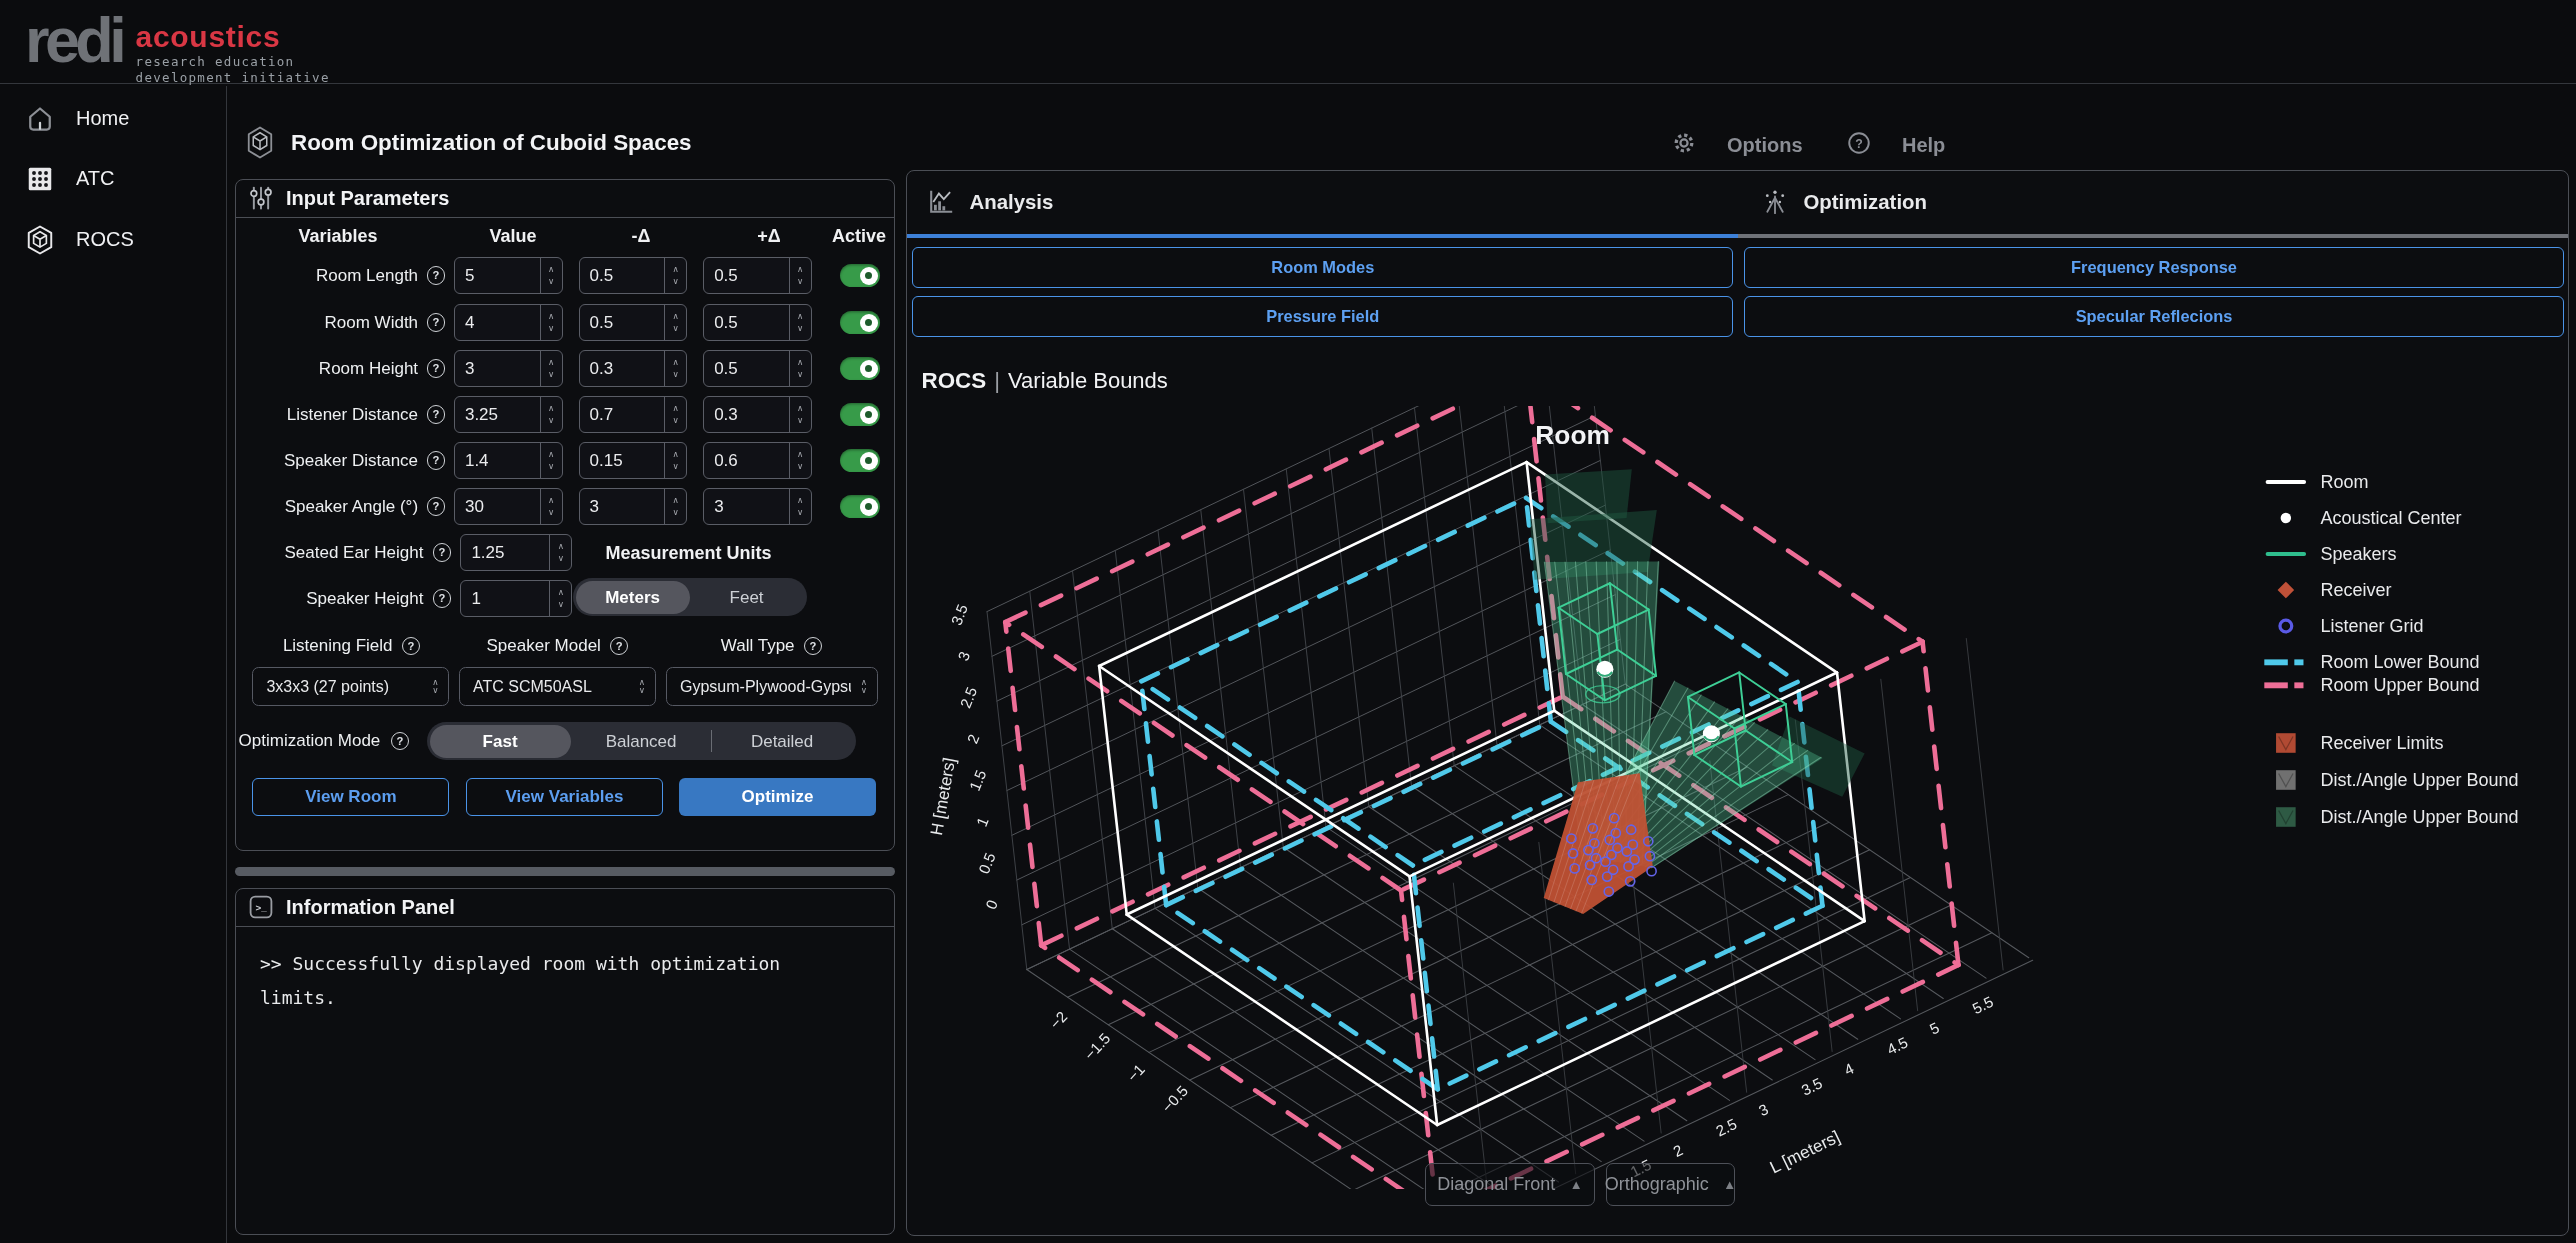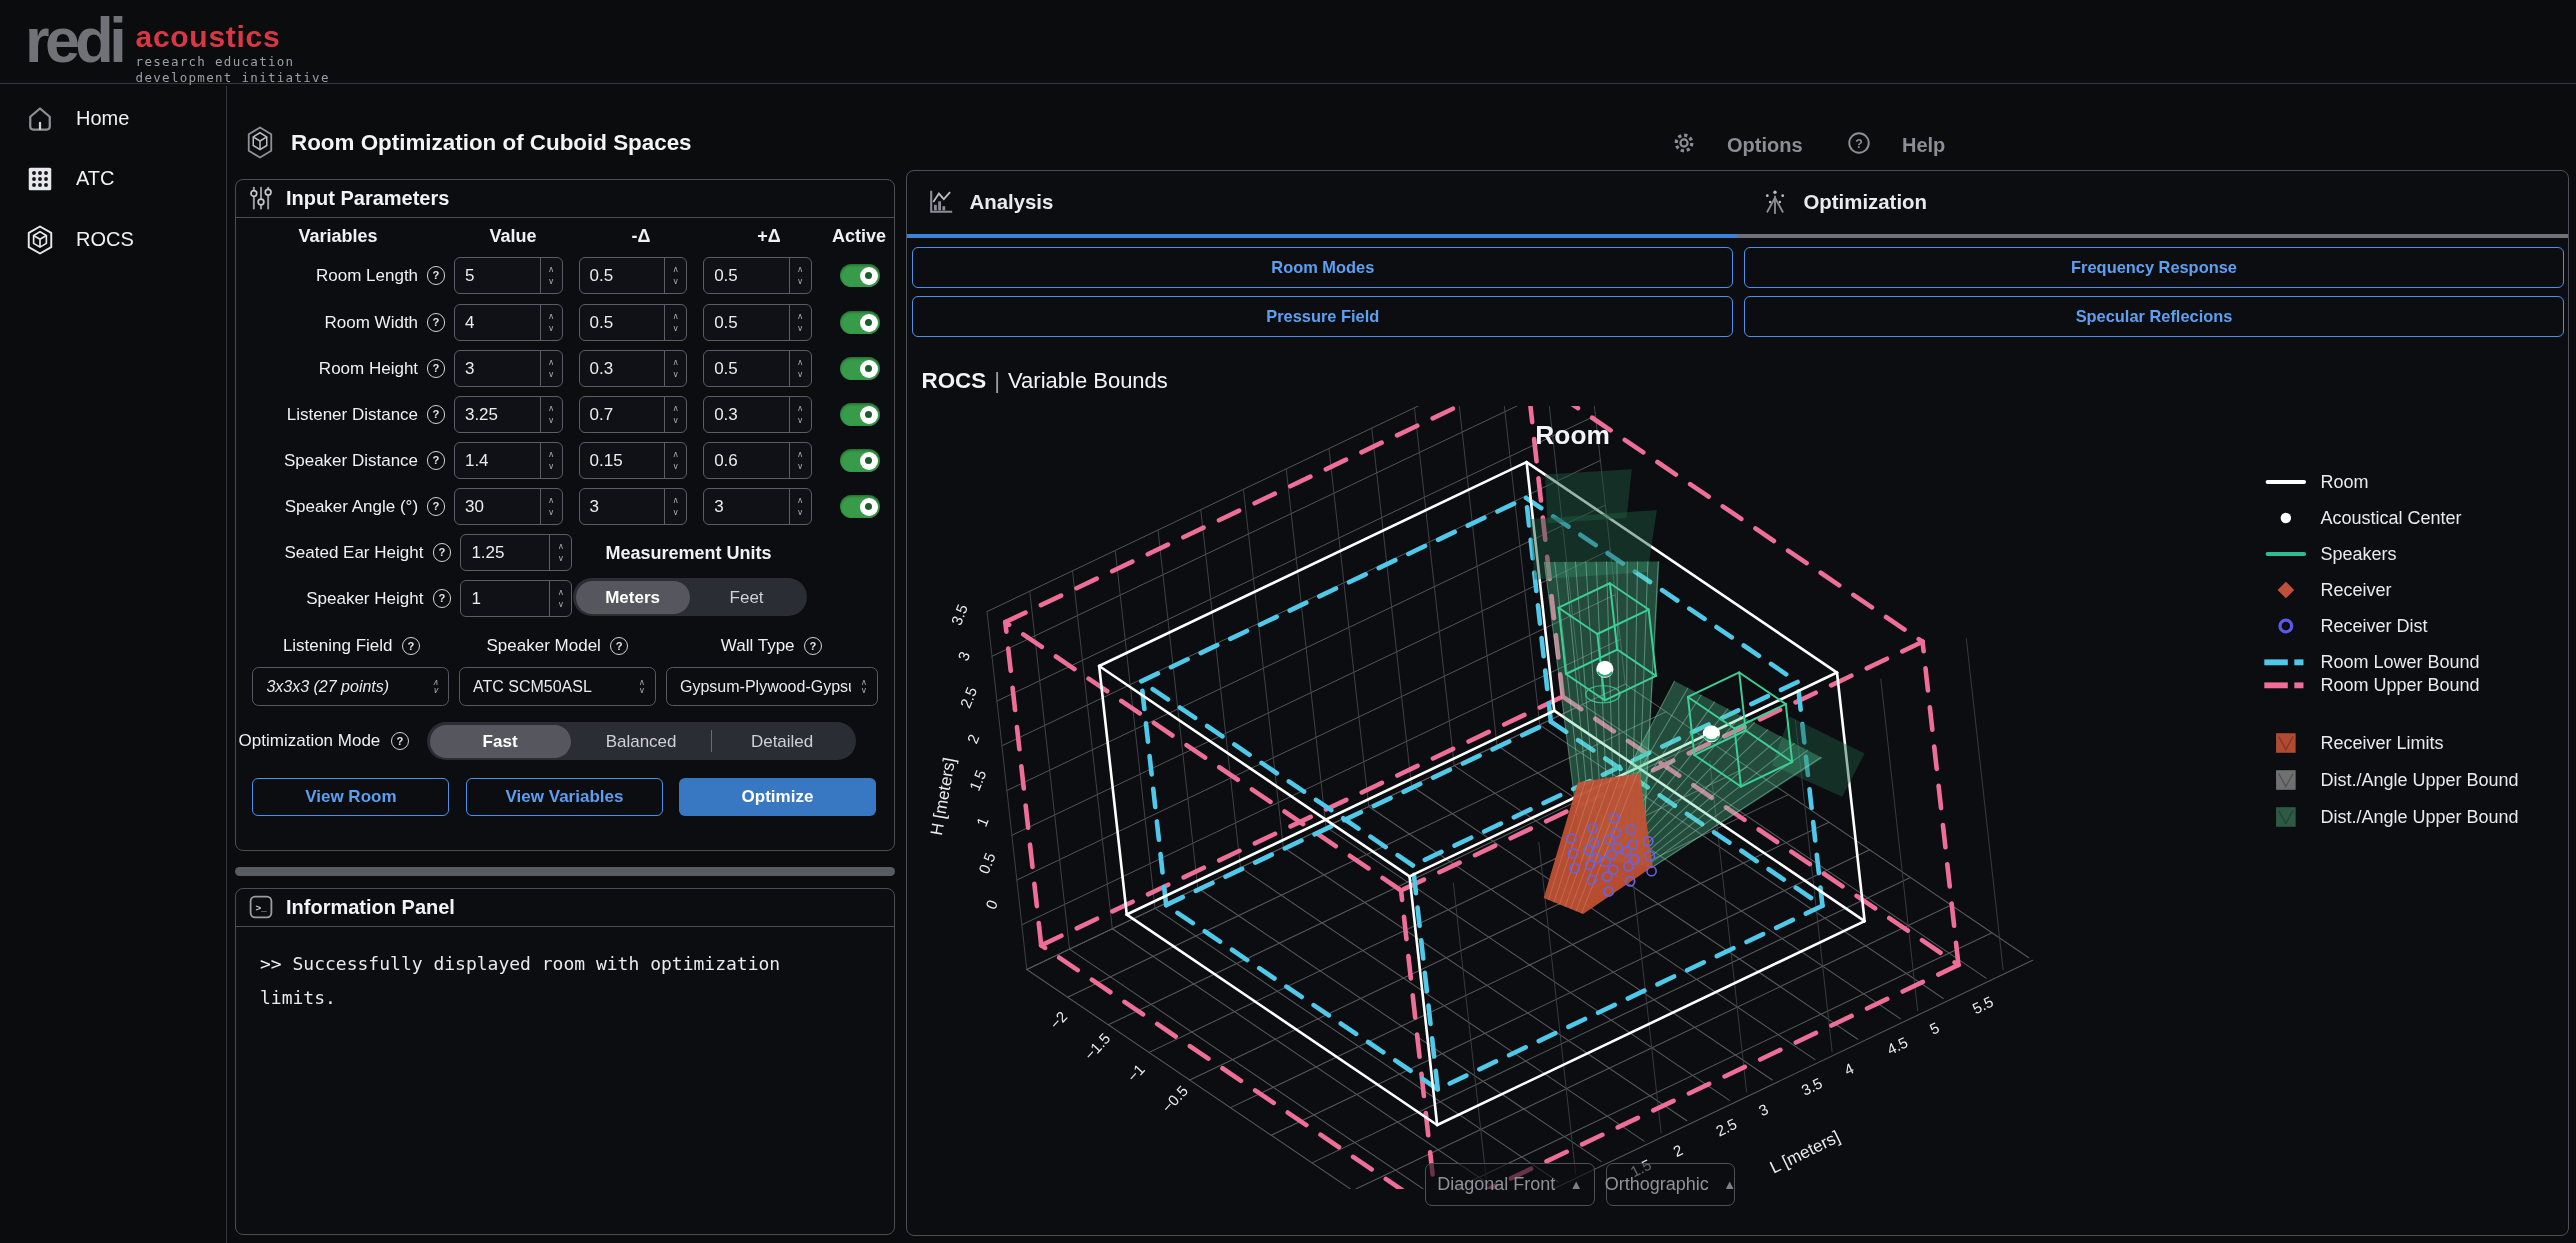--- a/index.html
+++ b/index.html
@@ -387,21 +387,21 @@
       </div>
       <div class="units-title" style="left: 333px; top: 325px; width: 239px;">Measurement Units</div>
       <div class="seg" style="left: 337px; top: 360px; width: 234px;">
         <div class="opt sel" style="width: 114px;">Meters</div>
         <div class="opt" style="width: 114px;">Feet</div>
       </div>
       <div class="sel-label" style="top: 418px; left: 30px; width: 171px; justify-content: center;">
         <span>Listening Field</span>
         <div class="q">?</div>
       </div>
-      <div class="selbox" style="left: 16.4px; top: 449px; width: 197px; font-style: italic;">
+      <div class="selbox" style="left: 16.4px; top: 449px; width: 197px;">
         <div class="sv">3x3x3 (27 points)</div>
         <div class="ud">
           <span>∧</span>
           <span>∨</span>
         </div>
       </div>
       <div class="sel-label" style="top: 418px; left: 236px; width: 171px; justify-content: center;">
         <span>Speaker Model</span>
         <div class="q">?</div>
       </div>
@@ -764,21 +764,21 @@
       <svg width="47" height="24" viewBox="0 0 72 36">
         <rect x="26" y="9" width="18" height="18" fill="#c05138" transform="rotate(45 35 18)"></rect>
       </svg>
       <span class="ll">Receiver</span>
     </div>
     <div class="leg-item" style="top: 443px;">
       <svg width="47" height="24" viewBox="0 0 72 36">
         <circle cx="35" cy="18" r="9" fill="none" stroke="#5a5ae6" stroke-width="5"></circle>
         <circle cx="35" cy="18" r="3" fill="#101116"></circle>
       </svg>
-      <span class="ll">Receiver Dist</span>
+      <span class="ll">Listener Grid</span>
     </div>
     <div class="leg-item" style="top: 479px;">
       <svg width="47" height="24" viewBox="0 0 72 36">
         <rect x="2" y="14" width="36" height="9" fill="#4fc9ea"></rect>
         <rect x="48" y="14" width="14" height="9" fill="#4fc9ea"></rect>
       </svg>
       <span class="ll">Room Lower Bound</span>
     </div>
     <div class="leg-item" style="top: 502px;">
       <svg width="47" height="24" viewBox="0 0 72 36">

